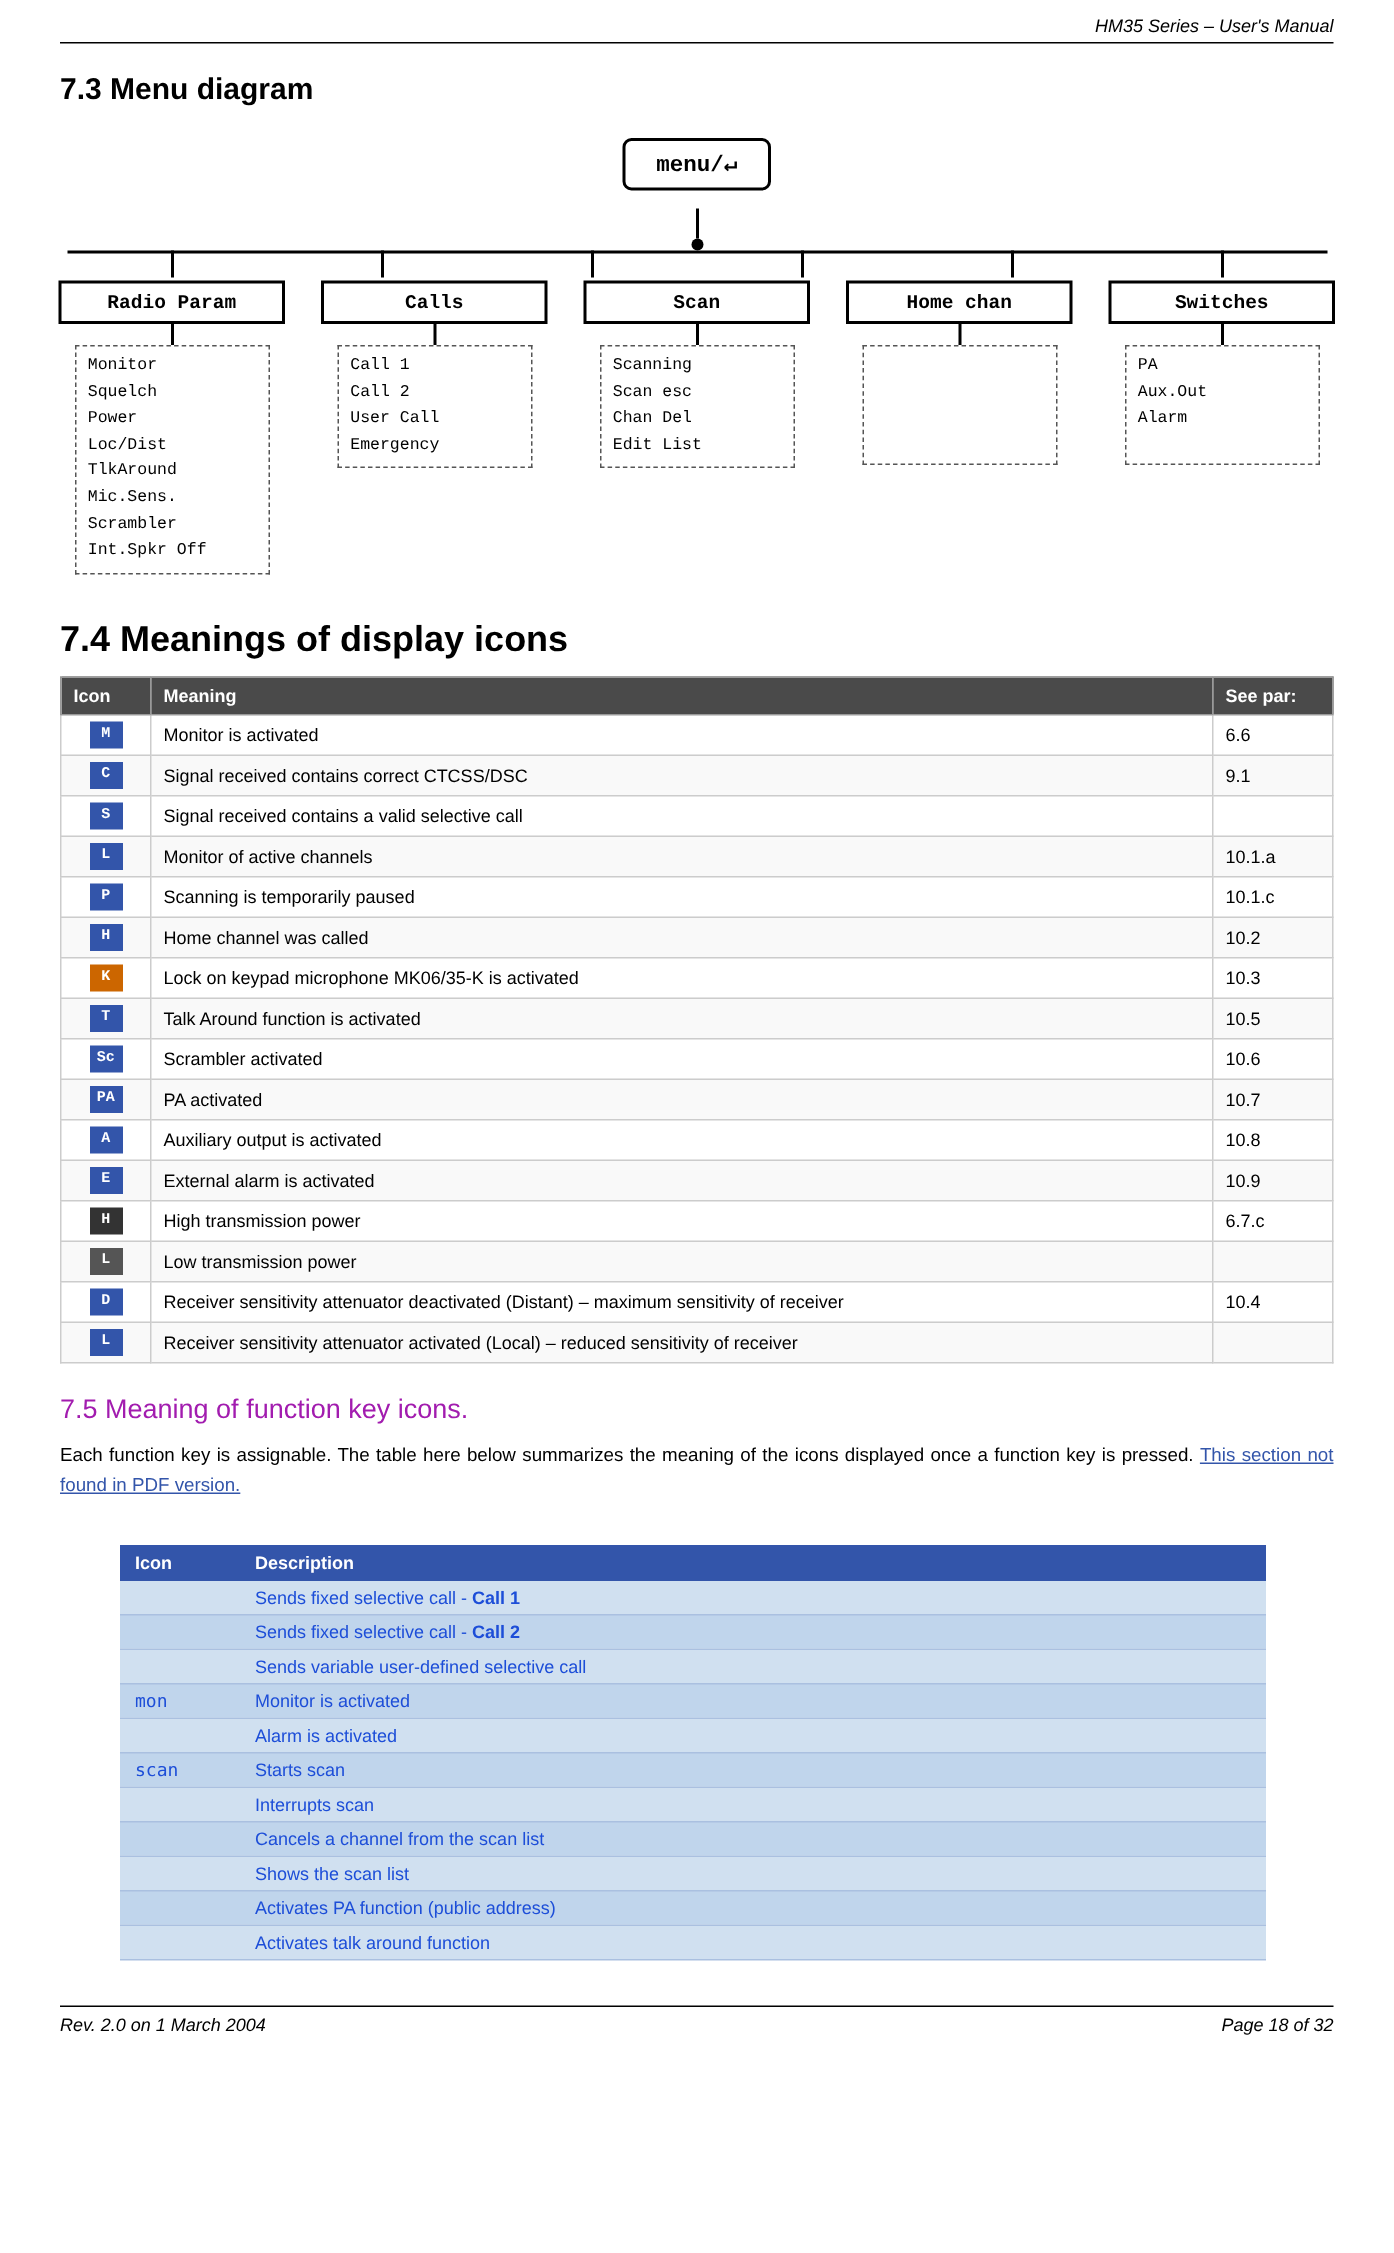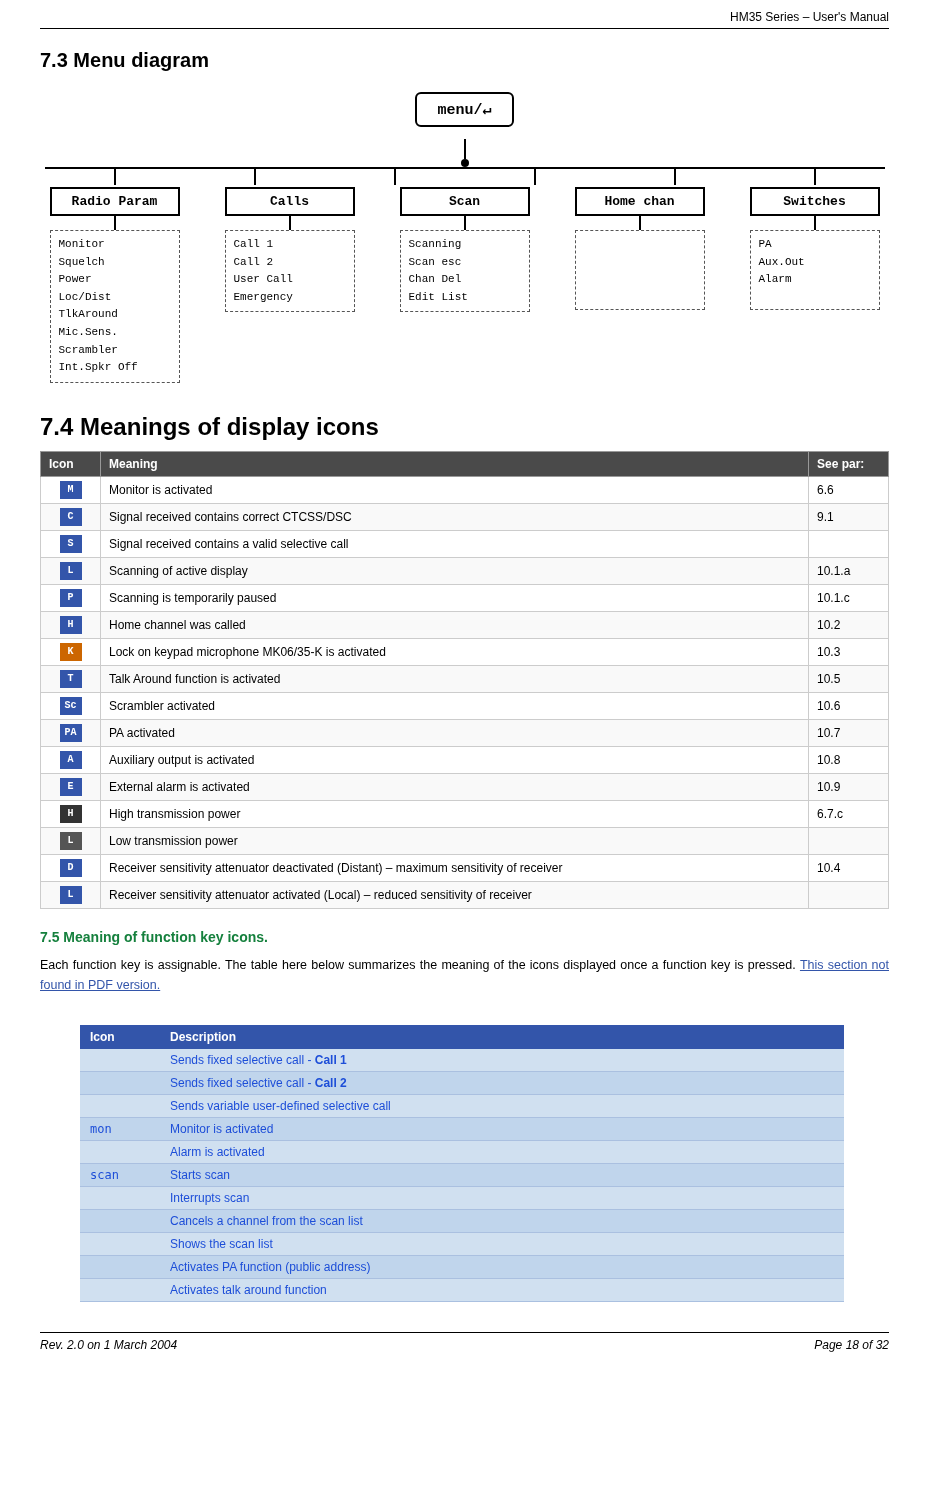--- a/index.html
+++ b/index.html
@@ -11,20 +11,21 @@
       width: 929px;
       min-height: 1502px;
       padding: 10px 40px 20px 40px;
     }
     .header {
       text-align: right;
       font-size: 12px;
       border-bottom: 1px solid #000;
       padding-bottom: 4px;
       margin-bottom: 20px;
+      font-style: italic;
     }
     .section-title {
       font-size: 20px;
       font-weight: bold;
       margin-bottom: 20px;
       margin-top: 10px;
     }
     
     .menu-diagram {
       display: flex;
@@ -66,21 +67,21 @@
       align-items: center;
       width: 140px;
     }
     .menu-col-box {
       border: 2px solid #000;
       padding: 5px 8px;
       font-family: 'Courier New', monospace;
       font-size: 13px;
       font-weight: bold;
       text-align: center;
-      width: 130px;
+      width: 151px;
       background: #fff;
     }
     .menu-sub-line {
       width: 2px;
       height: 14px;
       background: #000;
     }
     .menu-sub-box {
       border: 1px dashed #555;
       padding: 5px 8px;
@@ -142,23 +143,23 @@
       font-weight: bold;
     }
     .icon-block-blue {
       background: #3355aa;
     }
     .icon-block-orange {
       background: #cc6600;
     }
     
     .section-45 {
-      font-size: 14px;
-      font-weight: bold;
-      color: #15803d;
+      font-size: 18px;
+      font-weight: normal;
+      color: #a21caf;
       margin-top: 20px;
       margin-bottom: 10px;
     }
     .paragraph {
       font-size: 12.5px;
       line-height: 1.6;
       text-align: justify;
       margin-bottom: 15px;
     }
     .pdf-note {
@@ -313,21 +314,21 @@
       <td>Signal received contains correct CTCSS/DSC</td>
       <td>9.1</td>
     </tr>
     <tr>
       <td class="icon-cell"><span class="icon-block icon-block-blue">S</span></td>
       <td>Signal received contains a valid selective call</td>
       <td></td>
     </tr>
     <tr>
       <td class="icon-cell"><span class="icon-block icon-block-blue">L</span></td>
-      <td>Scanning of active display</td>
+      <td>Monitor of active channels</td>
       <td>10.1.a</td>
     </tr>
     <tr>
       <td class="icon-cell"><span class="icon-block icon-block-blue">P</span></td>
       <td>Scanning is temporarily paused</td>
       <td>10.1.c</td>
     </tr>
     <tr>
       <td class="icon-cell"><span class="icon-block icon-block-blue">H</span></td>
       <td>Home channel was called</td>

